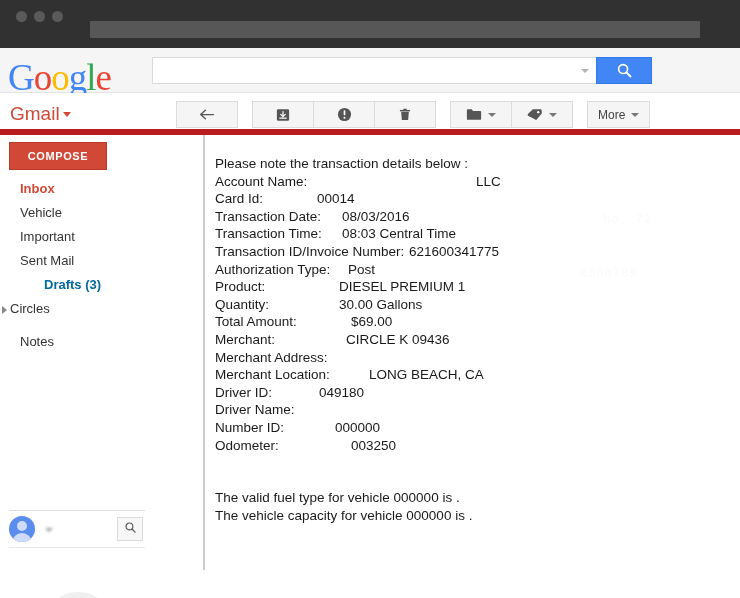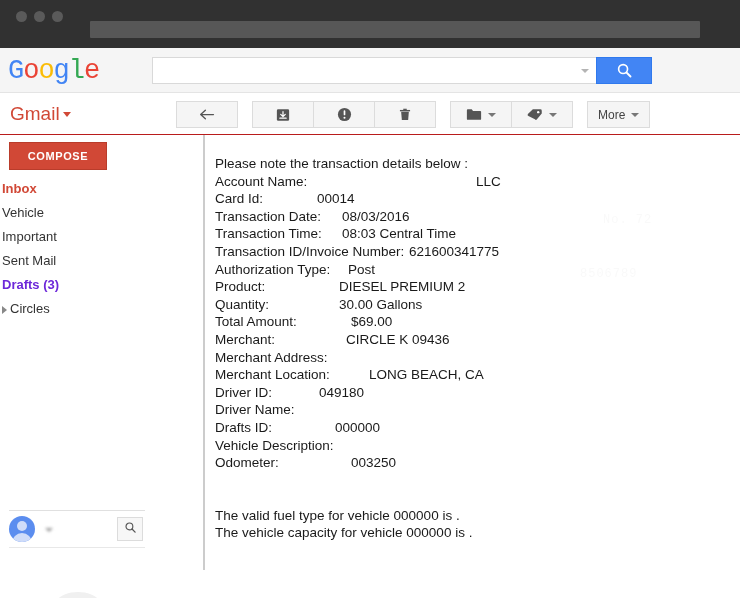--- a/index.html
+++ b/index.html
@@ -33,23 +33,23 @@
 
   
   .google-header {
     position: absolute; left: 0; top: 48px;
     width: 740px; height: 45px;
     background: #f5f5f5;
     border-bottom: 1px solid #e4e4e4;
   }
   .google-logo {
     position: absolute; left: 8px; top: 8px;
-    font-size: 27px;
+    font-size: 37px;
     letter-spacing: -1px;
-    font-family: Liberation Mono, monospace;
+    font-family: Liberation Serif, serif;
     font-weight: 400;
     white-space: nowrap;
     user-select: none;
   }
   .g-b { color: #4285f4; }
   .g-r { color: #ea4335; }
   .g-y { color: #fbbc05; }
   .g-g { color: #34a853; }
 
   .search-wrap {
@@ -88,21 +88,21 @@
     display: flex; align-items: center; justify-content: center;
     cursor: pointer;
   }
   .search-button svg { display: block; }
 
   
   .gmail-toolbar {
     position: absolute; left: 0; top: 93px;
     width: 740px; height: 42px;
     background: #ffffff;
-    border-bottom: 1px solid #b91c1c;
+    border-bottom: 6px solid #b91c1c;
   }
   .gmail-brand {
     position: absolute; left: 10px; top: 10px;
     font-size: 19px;
     color: #d14836;
     font-family: "Liberation Sans", sans-serif;
     white-space: nowrap;
     user-select: none;
   }
   .gmail-brand .caret {
@@ -164,29 +164,29 @@
     font-family: "Liberation Sans", sans-serif;
   }
   .nav-list {
     position: absolute; left: 0; top: 42px;
     width: 155px;
   }
   .nav-item {
     position: relative;
     height: 24px;
     line-height: 24px;
-    padding-left: 2px;
+    padding-left: 20px;
     font-size: 13px;
     color: #333333;
     cursor: pointer;
     white-space: nowrap;
     font-family: "Liberation Sans", sans-serif;
   }
   .nav-item.active { color: #d14836; font-weight: bold; }
-  .nav-item.bold { font-weight: bold; color: #6d28d9; }
+  .nav-item.bold { font-weight: bold; color: #0369a1; margin-left: 24px; }
   .nav-item.has-arrow { padding-left: 10px; }
   .nav-arrow {
     position: absolute; left: 2px; top: 9px;
     width: 0; height: 0;
     border-top: 4px solid transparent;
     border-bottom: 4px solid transparent;
     border-left: 5px solid #888;
   }
   .nav-gap { height: 9px; }
 
@@ -431,20 +431,23 @@
     <div class="nav-item bold">
       <span>Drafts (3)</span>
     </div>
     <div class="nav-item has-arrow">
       <span class="nav-arrow"></span>
       <span>Circles</span>
     </div>
 
     <div class="nav-gap"></div>
 
+    <div class="nav-item">
+      <span>Notes</span>
+    </div>
   </div>
 
   <div class="hangouts-divider"></div>
 
   <div class="hangouts-bar">
     <div class="avatar"></div>
     <div class="hangouts-name">
       <span></span><span class="caret"></span>
     </div>
     <div class="hangouts-search-btn">
@@ -501,21 +504,21 @@
     <div class="line">
       <span class="lbl">Transaction ID/Invoice Number:</span>
       <span class="val" style="left:198px">621600341775</span>
     </div>
     <div class="line">
       <span class="lbl">Authorization Type:</span>
       <span class="val" style="left:137px">Post</span>
     </div>
     <div class="line">
       <span class="lbl">Product:</span>
-      <span class="val" style="left:128px">DIESEL PREMIUM 2</span>
+      <span class="val" style="left:128px">DIESEL PREMIUM 1</span>
     </div>
     <div class="line">
       <span class="lbl">Quantity:</span>
       <span class="val" style="left:128px">30.00 Gallons</span>
     </div>
     <div class="line">
       <span class="lbl">Total Amount:</span>
       <span class="val" style="left:140px">$69.00</span>
     </div>
     <div class="line">
@@ -532,26 +535,22 @@
     </div>
     <div class="line">
       <span class="lbl">Driver ID:</span>
       <span class="val" style="left:108px">049180</span>
     </div>
     <div class="line">
       <span class="lbl">Driver Name:</span>
       <span class="val" style="left:110px"></span>
     </div>
     <div class="line">
-      <span class="lbl">Drafts ID:</span>
+      <span class="lbl">Number ID:</span>
       <span class="val" style="left:124px">000000</span>
-    </div>
-    <div class="line">
-      <span class="lbl">Vehicle Description:</span>
-      <span class="val" style="left:140px"></span>
     </div>
     <div class="line">
       <span class="lbl">Odometer:</span>
       <span class="val" style="left:140px">003250</span>
     </div>
 
     <div class="spacer-line"></div>
     <div class="spacer-line"></div>
 
     <div class="line plain">

